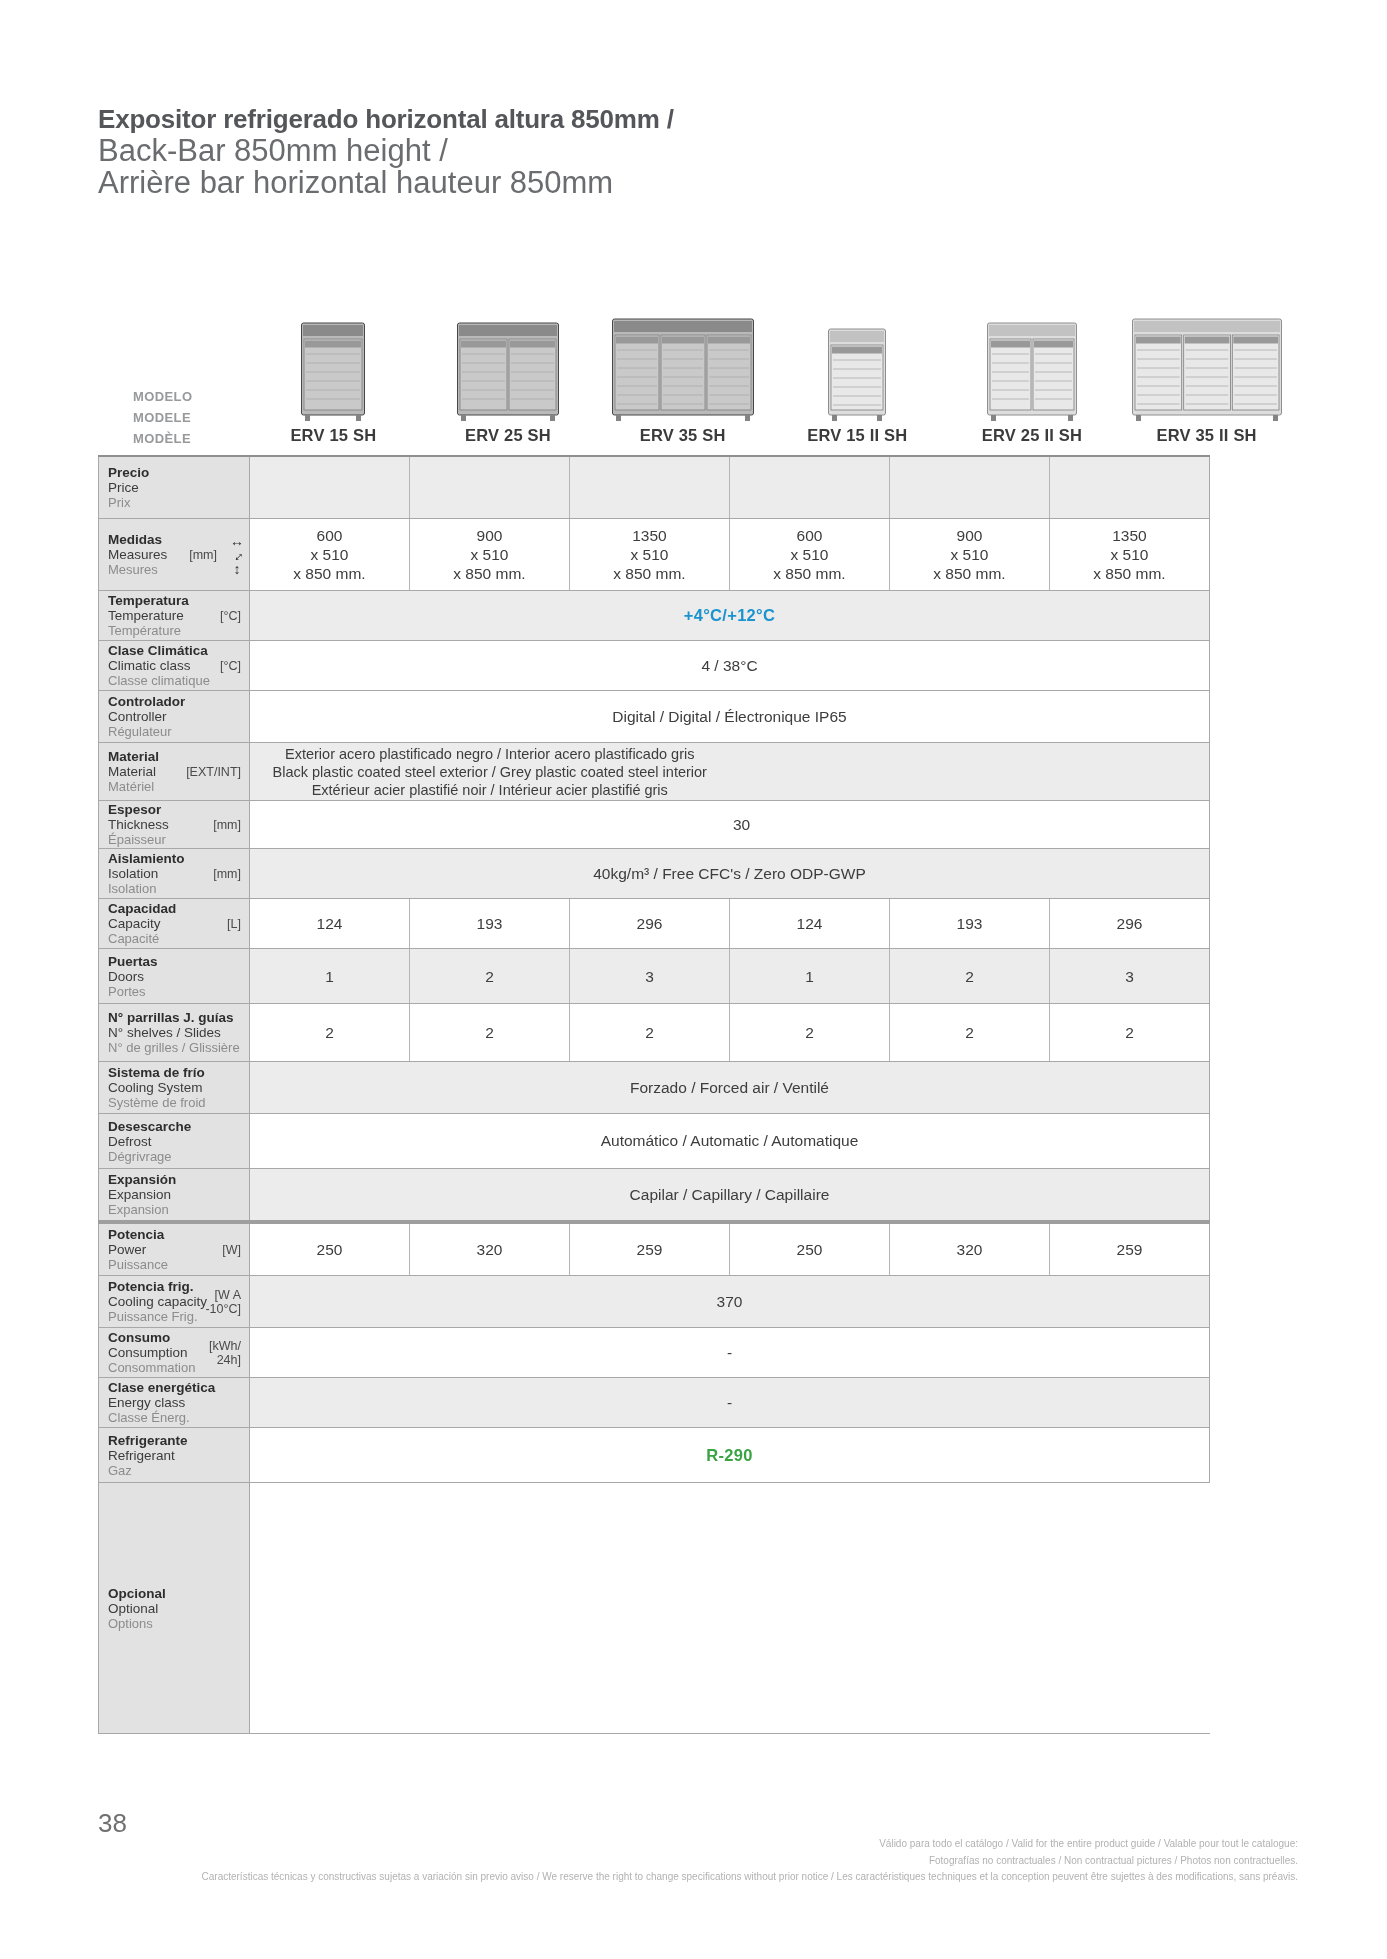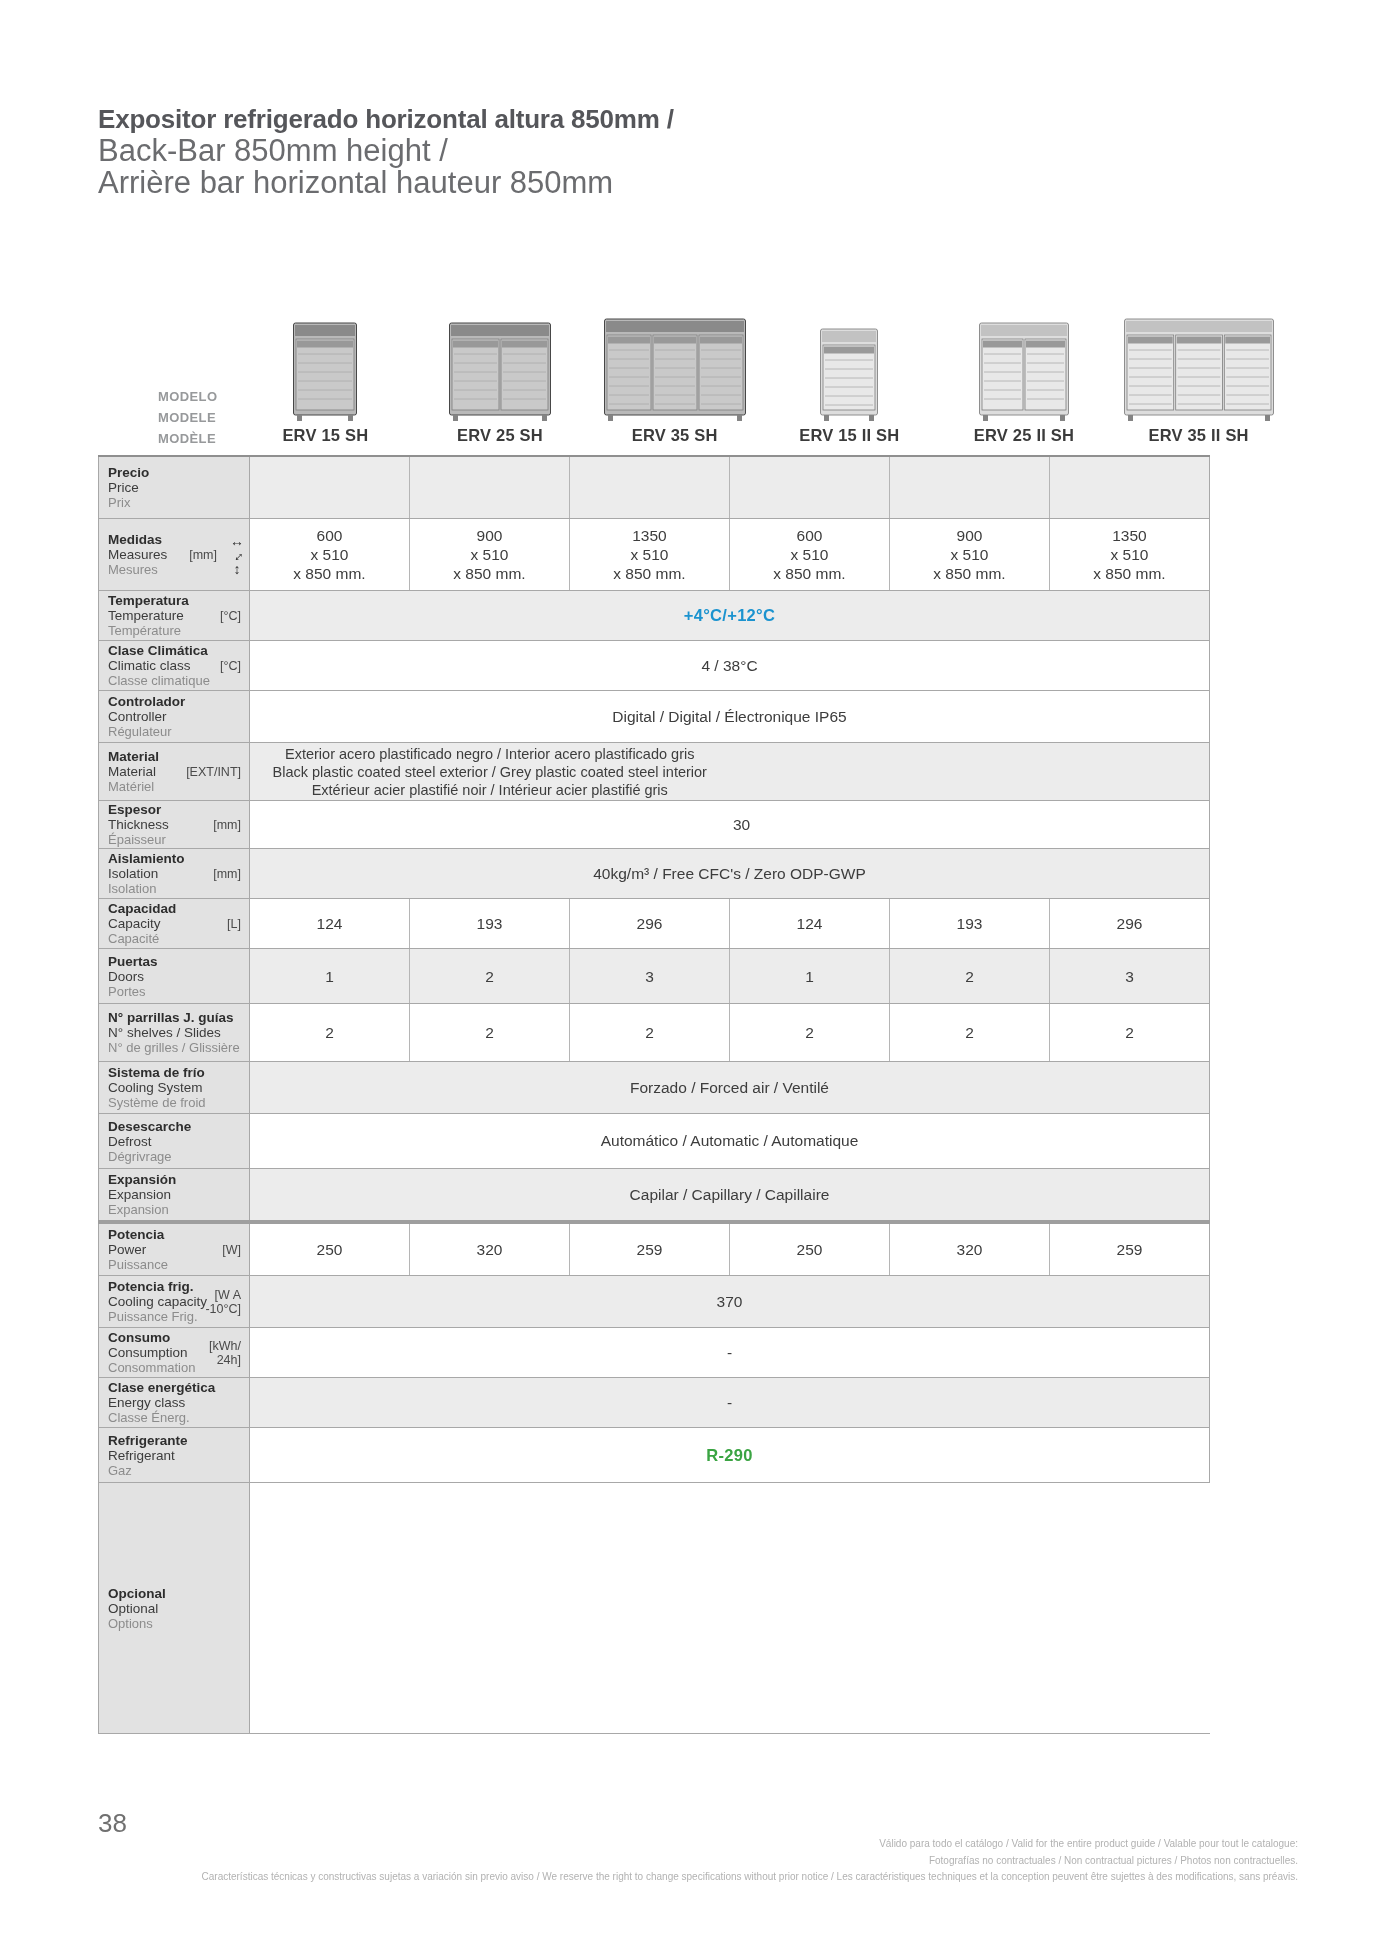--- a/index.html
+++ b/index.html
@@ -3,23 +3,23 @@
 <meta charset="utf-8">
 <style>
   html,body{margin:0;padding:0;background:#fff;}
   .page{position:relative;width:1387px;height:1959px;background:#ffffff;overflow:hidden;
         font-family:"Liberation Sans",sans-serif;color:#3d3d3d;}
   
   .title{position:absolute;left:98px;top:103px;line-height:32px;}
   .title .l1{font-size:26px;font-weight:bold;color:#55565a;letter-spacing:-0.2px;}
   .title .l2,.title .l3{font-size:31px;color:#6b6c6f;}
   
-  .modelo-block{position:absolute;left:158px;top:386px;font-size:13px;font-weight:bold;
+  .modelo-block{position:absolute;left:133px;top:386px;font-size:13px;font-weight:bold;
                 color:#97999b;line-height:21px;letter-spacing:.4px;}
-  #product-header{position:absolute;left:238px;top:296px;width:1048px;display:flex;}
+  #product-header{position:absolute;left:246px;top:296px;width:1048px;display:flex;}
   .product-col{display:flex;flex-direction:column;align-items:center;justify-content:flex-end;}
   .fridge-wrap{display:flex;align-items:flex-end;justify-content:center;height:126px;}
   .model-name{height:24px;margin-top:4px;font-size:16.5px;font-weight:bold;color:#3b3b3b;
               letter-spacing:.2px;text-align:center;}
   
   .spec-table{position:absolute;left:98px;top:455px;width:1112px;
               border-top:2px solid #8f8f8f;border-bottom:1px solid #a8a8a8;}
   .t-row{display:flex;box-sizing:border-box;border-bottom:1px solid #a8a8a8;}
   .t-row.thick{border-bottom:4px solid #9e9e9e;}
   .t-row:last-child{border-bottom:none;}

